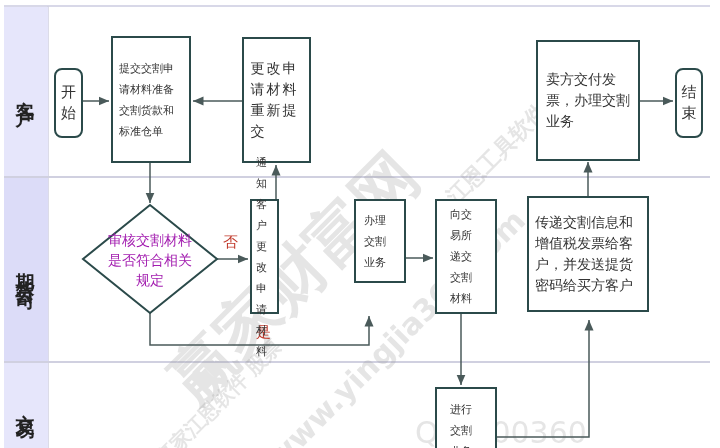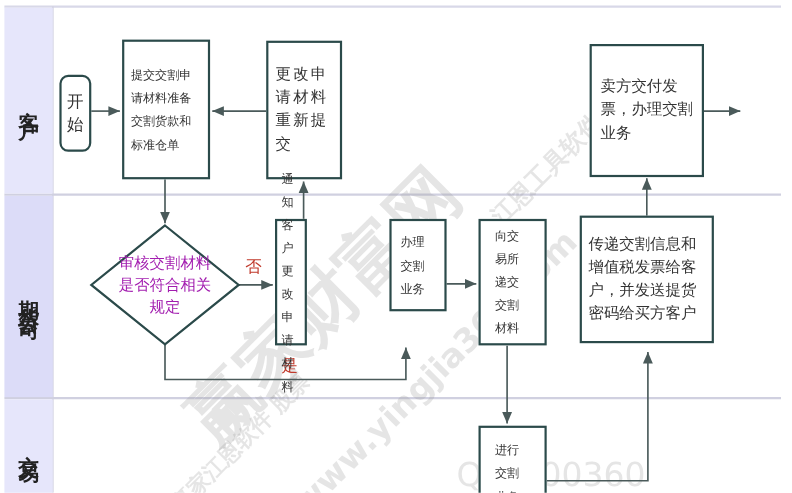--- a/index.html
+++ b/index.html
@@ -92,20 +92,23 @@
   </div>
 
   <div class="node" style="left:242px;top:37px;width:69px;height:126px;font-size:14px;letter-spacing:2px">
     <span style="width:52px">更改申请材料重新提交</span>
   </div>
 
   <div class="node" style="left:536px;top:40px;width:104px;height:121px;font-size:14px">
     <span style="width:84px">卖方交付发票，办理交割业务</span>
   </div>
 
+  <div class="node terminal" style="left:675px;top:68px;width:28px;height:70px">
+    <span style="width:16px">结束</span>
+  </div>
 
   <div class="diamond-text" style="left:108px;top:230px;width:84px">审核交割材料是否符合相关规定</div>
 
   <div class="edge-label" style="left:223px;top:233px">否</div>
   <div class="edge-label" style="left:256px;top:323px">是</div>
 
   <div class="node" style="left:250px;top:199px;width:29px;height:115px;padding:2px 4px">
     <span style="width:32px">通知客户更改申请材料</span>
   </div>
 

